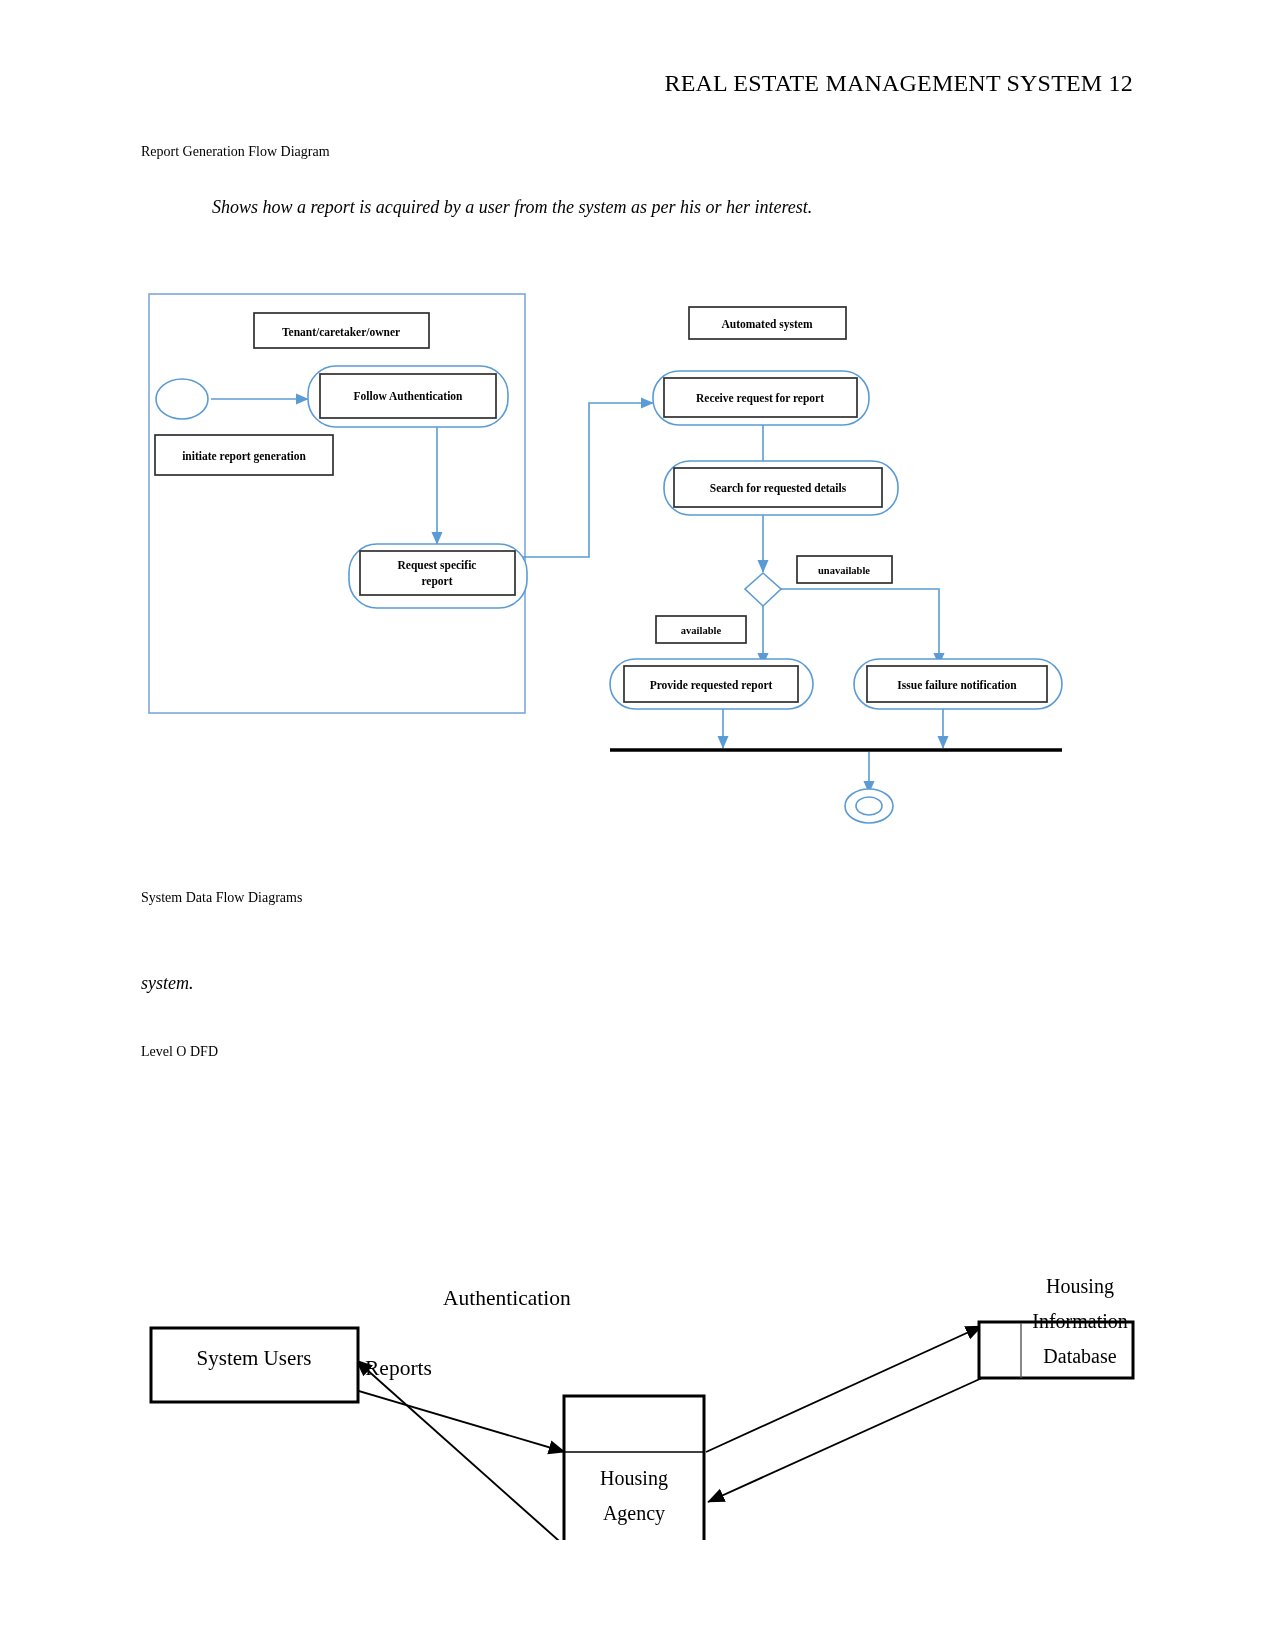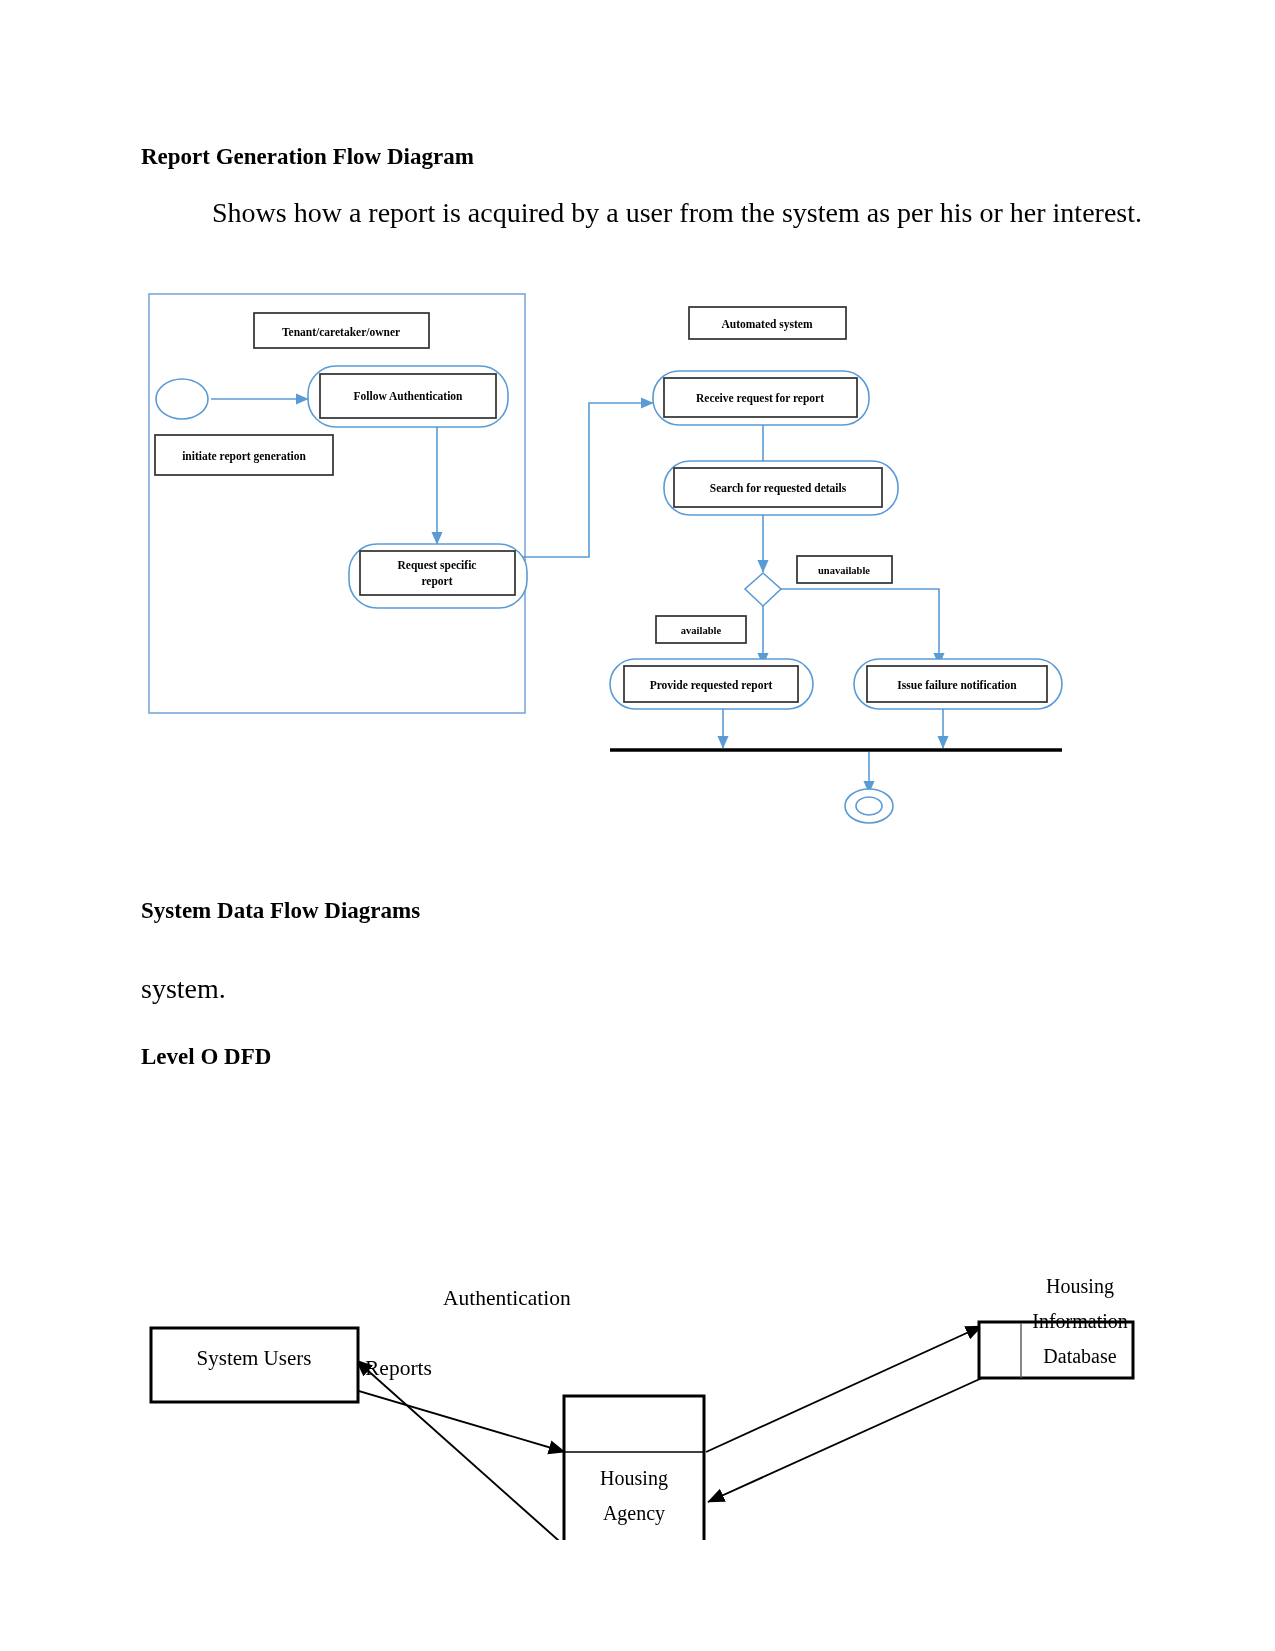--- a/index.html
+++ b/index.html
@@ -28,32 +28,33 @@
     left: 0;
     width: 1133px;
     text-align: right;
     font-size: 24px;
     letter-spacing: 0.2px;
     white-space: nowrap;
   }
   
   .h-bold {
     position: absolute;
-    font-weight: bold;
-    font-size: 23px;
+    font-weight: normal;
+    font-size: 14px;
     white-space: nowrap;
   }
   .para {
     position: absolute;
-    font-size: 28px;
+    font-size: 18px;
     white-space: nowrap;
+    font-style: italic;
   }
   #heading-report  { left: 141px; top: 144px; }
   #para-report     { left: 212px; top: 197px; }
-  #heading-sdfd    { left: 141px; top: 890px; margin-top: 8px; }
+  #heading-sdfd    { left: 141px; top: 890px; }
   #para-sdfd-1     { left: 212px; top: 919px; }
   #para-sdfd-2     { left: 141px; top: 973px; }
   #heading-level0  { left: 141px; top: 1044px; }
   #para-level0     { left: 212px; top: 1098px; }
 
   
   #activity-diagram {
     position: absolute;
     left: 140px;
     top: 285px;
@@ -76,20 +77,21 @@
   .act-label,
   .dfd-label {
     font-family: "Liberation Serif", "DejaVu Serif", serif;
   }
 </style>
 </head>
 <body>
 
 <div class="page">
 
+  <div class="doc-header">REAL ESTATE MANAGEMENT SYSTEM 12</div>
 
   <div class="h-bold" id="heading-report">Report Generation Flow Diagram</div>
   <div class="para" id="para-report">Shows how a report is acquired by a user from the system as per his or her interest.</div>
 
   <div id="activity-diagram">
     <svg width="940" height="545" viewBox="0 0 940 545" xmlns="http://www.w3.org/2000/svg">
       <defs>
         <marker id="arrB" markerWidth="9" markerHeight="9" refX="7.6" refY="4.5" orient="auto" markerUnits="strokeWidth">
           <path d="M0,1 L8,4.5 L0,8 z" fill="#5B9BD5"></path>
         </marker>

